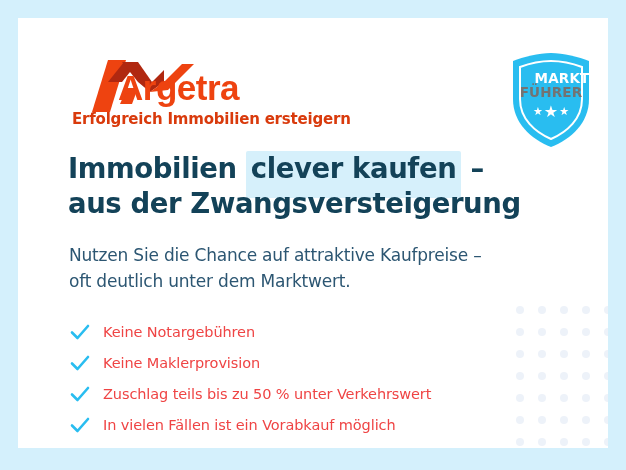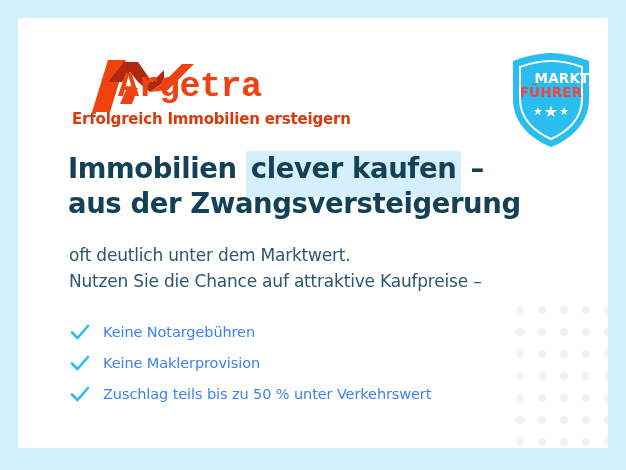--- a/index.html
+++ b/index.html
@@ -63,21 +63,21 @@
     position: absolute;
     left: 0;
     top: 0;
     width: 200px;
     height: 52px;
   }
   .logo-word {
     position: absolute;
     left: 46px;
     top: 10px;
-    font-family: Liberation Mono, monospace;
+    font-family: Liberation Sans, sans-serif;
     font-weight: bold;
     font-size: 35px;
     letter-spacing: -0.5px;
     color: #EE4310;
     line-height: 1;
   }
   .logo-tagline {
     position: absolute;
     left: 0px;
     top: 50px;
@@ -117,21 +117,21 @@
     font-size: 13.5px;
     color: #ffffff;
     letter-spacing: 0.2px;
     line-height: 1.05;
     padding-left: 22px;
   }
   .badge-line2 {
     font-family: "DejaVu Sans", sans-serif;
     font-weight: bold;
     font-size: 13.5px;
-    color: #ef4444;
+    color: #737373;
     letter-spacing: 0.2px;
     line-height: 1.15;
   }
   .badge-stars {
     margin-top: 3px;
     display: flex;
     align-items: center;
     gap: 1px;
     color: #ffffff;
     line-height: 1;
@@ -188,21 +188,21 @@
   .check-icon {
     width: 22px;
     height: 22px;
     flex: 0 0 22px;
     margin-right: 12px;
     display: block;
   }
   .bullet-label {
     font-family: "DejaVu Sans", sans-serif;
     font-size: 14.5px;
-    color: #3b82f6;
+    color: #ef4444;
     letter-spacing: -0.1px;
     white-space: nowrap;
   }
 </style>
 </head>
 <body>
 
 <div class="frame">
   <div class="card">
 
@@ -272,22 +272,22 @@
         </div>
       </div>
     </div>
 
     <div class="headline">
       <div class="hl-line"><span>Immobilien </span><span class="hl-mark">clever kaufen</span><span> –</span></div>
       <div class="hl-line">aus der Zwangsversteigerung</div>
     </div>
 
     <div class="subhead">
+      <div class="sub-line">Nutzen Sie die Chance auf attraktive Kaufpreise –</div>
       <div class="sub-line">oft deutlich unter dem Marktwert.</div>
-      <div class="sub-line">Nutzen Sie die Chance auf attraktive Kaufpreise –</div>
     </div>
 
     <div class="bullets">
       <div class="bullet-row">
         <svg class="check-icon" viewBox="0 0 22 22">
           <polyline points="3,11.5 8.5,17 19,5" fill="none" stroke="#29BDF0" stroke-width="2.6" stroke-linecap="round" stroke-linejoin="round"></polyline>
         </svg>
         <span class="bullet-label">Keine Notargebühren</span>
       </div>
       <div class="bullet-row">
@@ -295,16 +295,22 @@
           <polyline points="3,11.5 8.5,17 19,5" fill="none" stroke="#29BDF0" stroke-width="2.6" stroke-linecap="round" stroke-linejoin="round"></polyline>
         </svg>
         <span class="bullet-label">Keine Maklerprovision</span>
       </div>
       <div class="bullet-row">
         <svg class="check-icon" viewBox="0 0 22 22">
           <polyline points="3,11.5 8.5,17 19,5" fill="none" stroke="#29BDF0" stroke-width="2.6" stroke-linecap="round" stroke-linejoin="round"></polyline>
         </svg>
         <span class="bullet-label">Zuschlag teils bis zu 50 % unter Verkehrswert</span>
       </div>
+      <div class="bullet-row">
+        <svg class="check-icon" viewBox="0 0 22 22">
+          <polyline points="3,11.5 8.5,17 19,5" fill="none" stroke="#29BDF0" stroke-width="2.6" stroke-linecap="round" stroke-linejoin="round"></polyline>
+        </svg>
+        <span class="bullet-label">In vielen Fällen ist ein Vorabkauf möglich</span>
+      </div>
     </div>
 
   </div>
 </div>
 
 </body></html>

